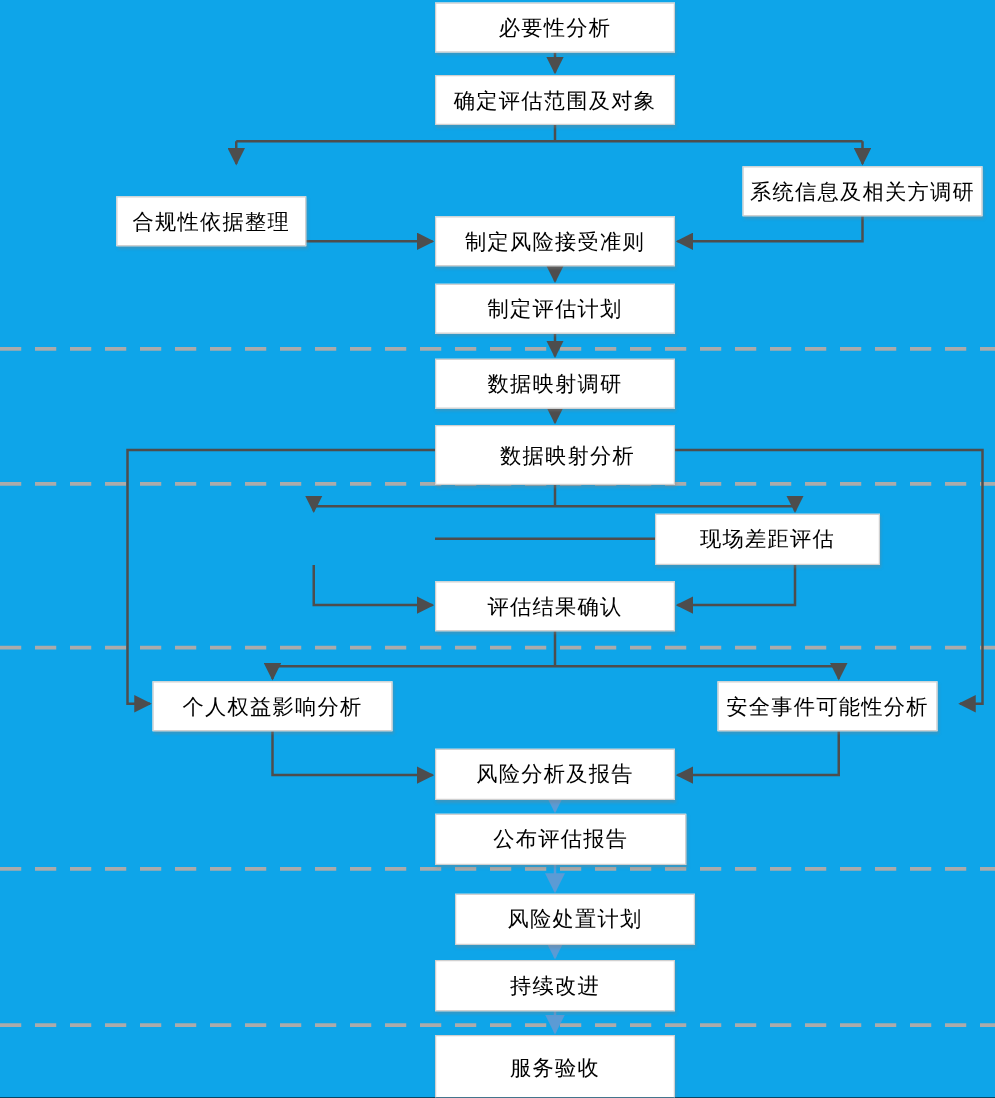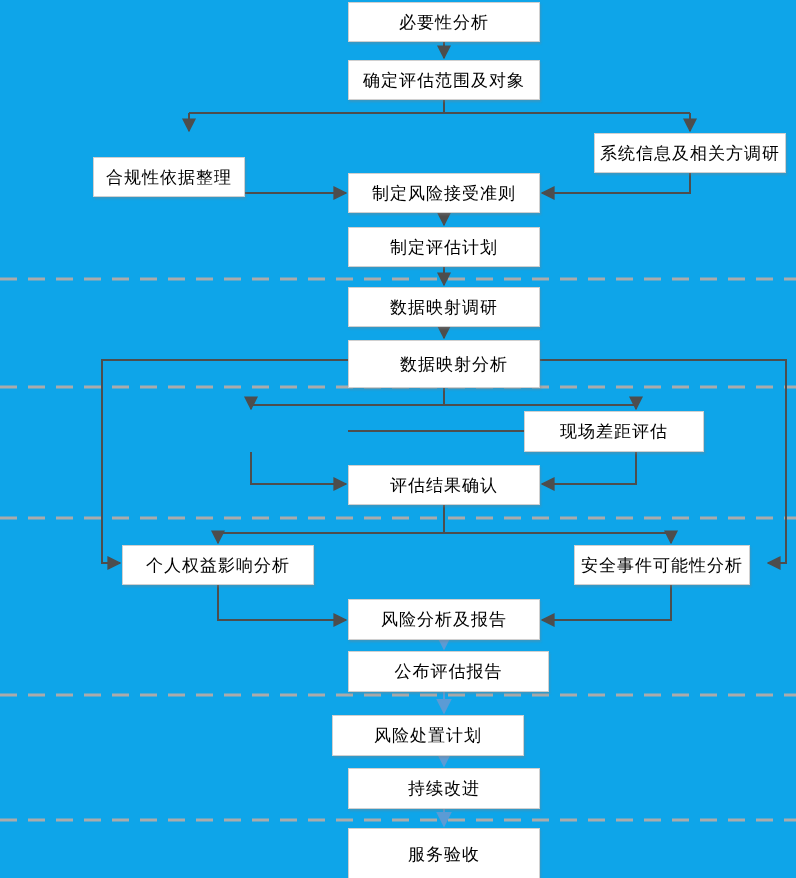--- a/index.html
+++ b/index.html
@@ -103,17 +103,17 @@
   <div class="node" style="left:348px; top:227px; width:192px; height:40px;">制定评估计划</div>
   <div class="node" style="left:348px; top:173px; width:192px; height:40px;">制定风险接受准则</div>
   <div class="node" style="left:348px; top:287px; width:192px; height:40px;">数据映射调研</div>
   <div class="node" style="left:348px; top:340px; width:192px; height:48px;padding-left:20px;">数据映射分析</div>
   <div class="node" style="left:524px; top:411px; width:180px; height:41px;">现场差距评估</div>
   <div class="node" style="left:348px; top:465px; width:192px; height:40px;">评估结果确认</div>
   <div class="node" style="left:122px; top:545px; width:192px; height:40px;">个人权益影响分析</div>
   <div class="node" style="left:574px; top:545px; width:176px; height:40px;">安全事件可能性分析</div>
   <div class="node" style="left:348px; top:599px; width:192px; height:41px;">风险分析及报告</div>
   <div class="node" style="left:348px; top:651px; width:201px; height:41px;">公布评估报告</div>
-  <div class="node" style="left:332px; top:715px; width:192px; height:41px;">风险处置计划</div>
+  <div class="node" style="left:364px; top:715px; width:192px; height:41px;">风险处置计划</div>
   <div class="node" style="left:348px; top:768px; width:192px; height:41px;">持续改进</div>
   <div class="node" style="left:348px; top:828px; width:192px; height:52px;">服务验收</div>
 
 </div>
 
 </body></html>

